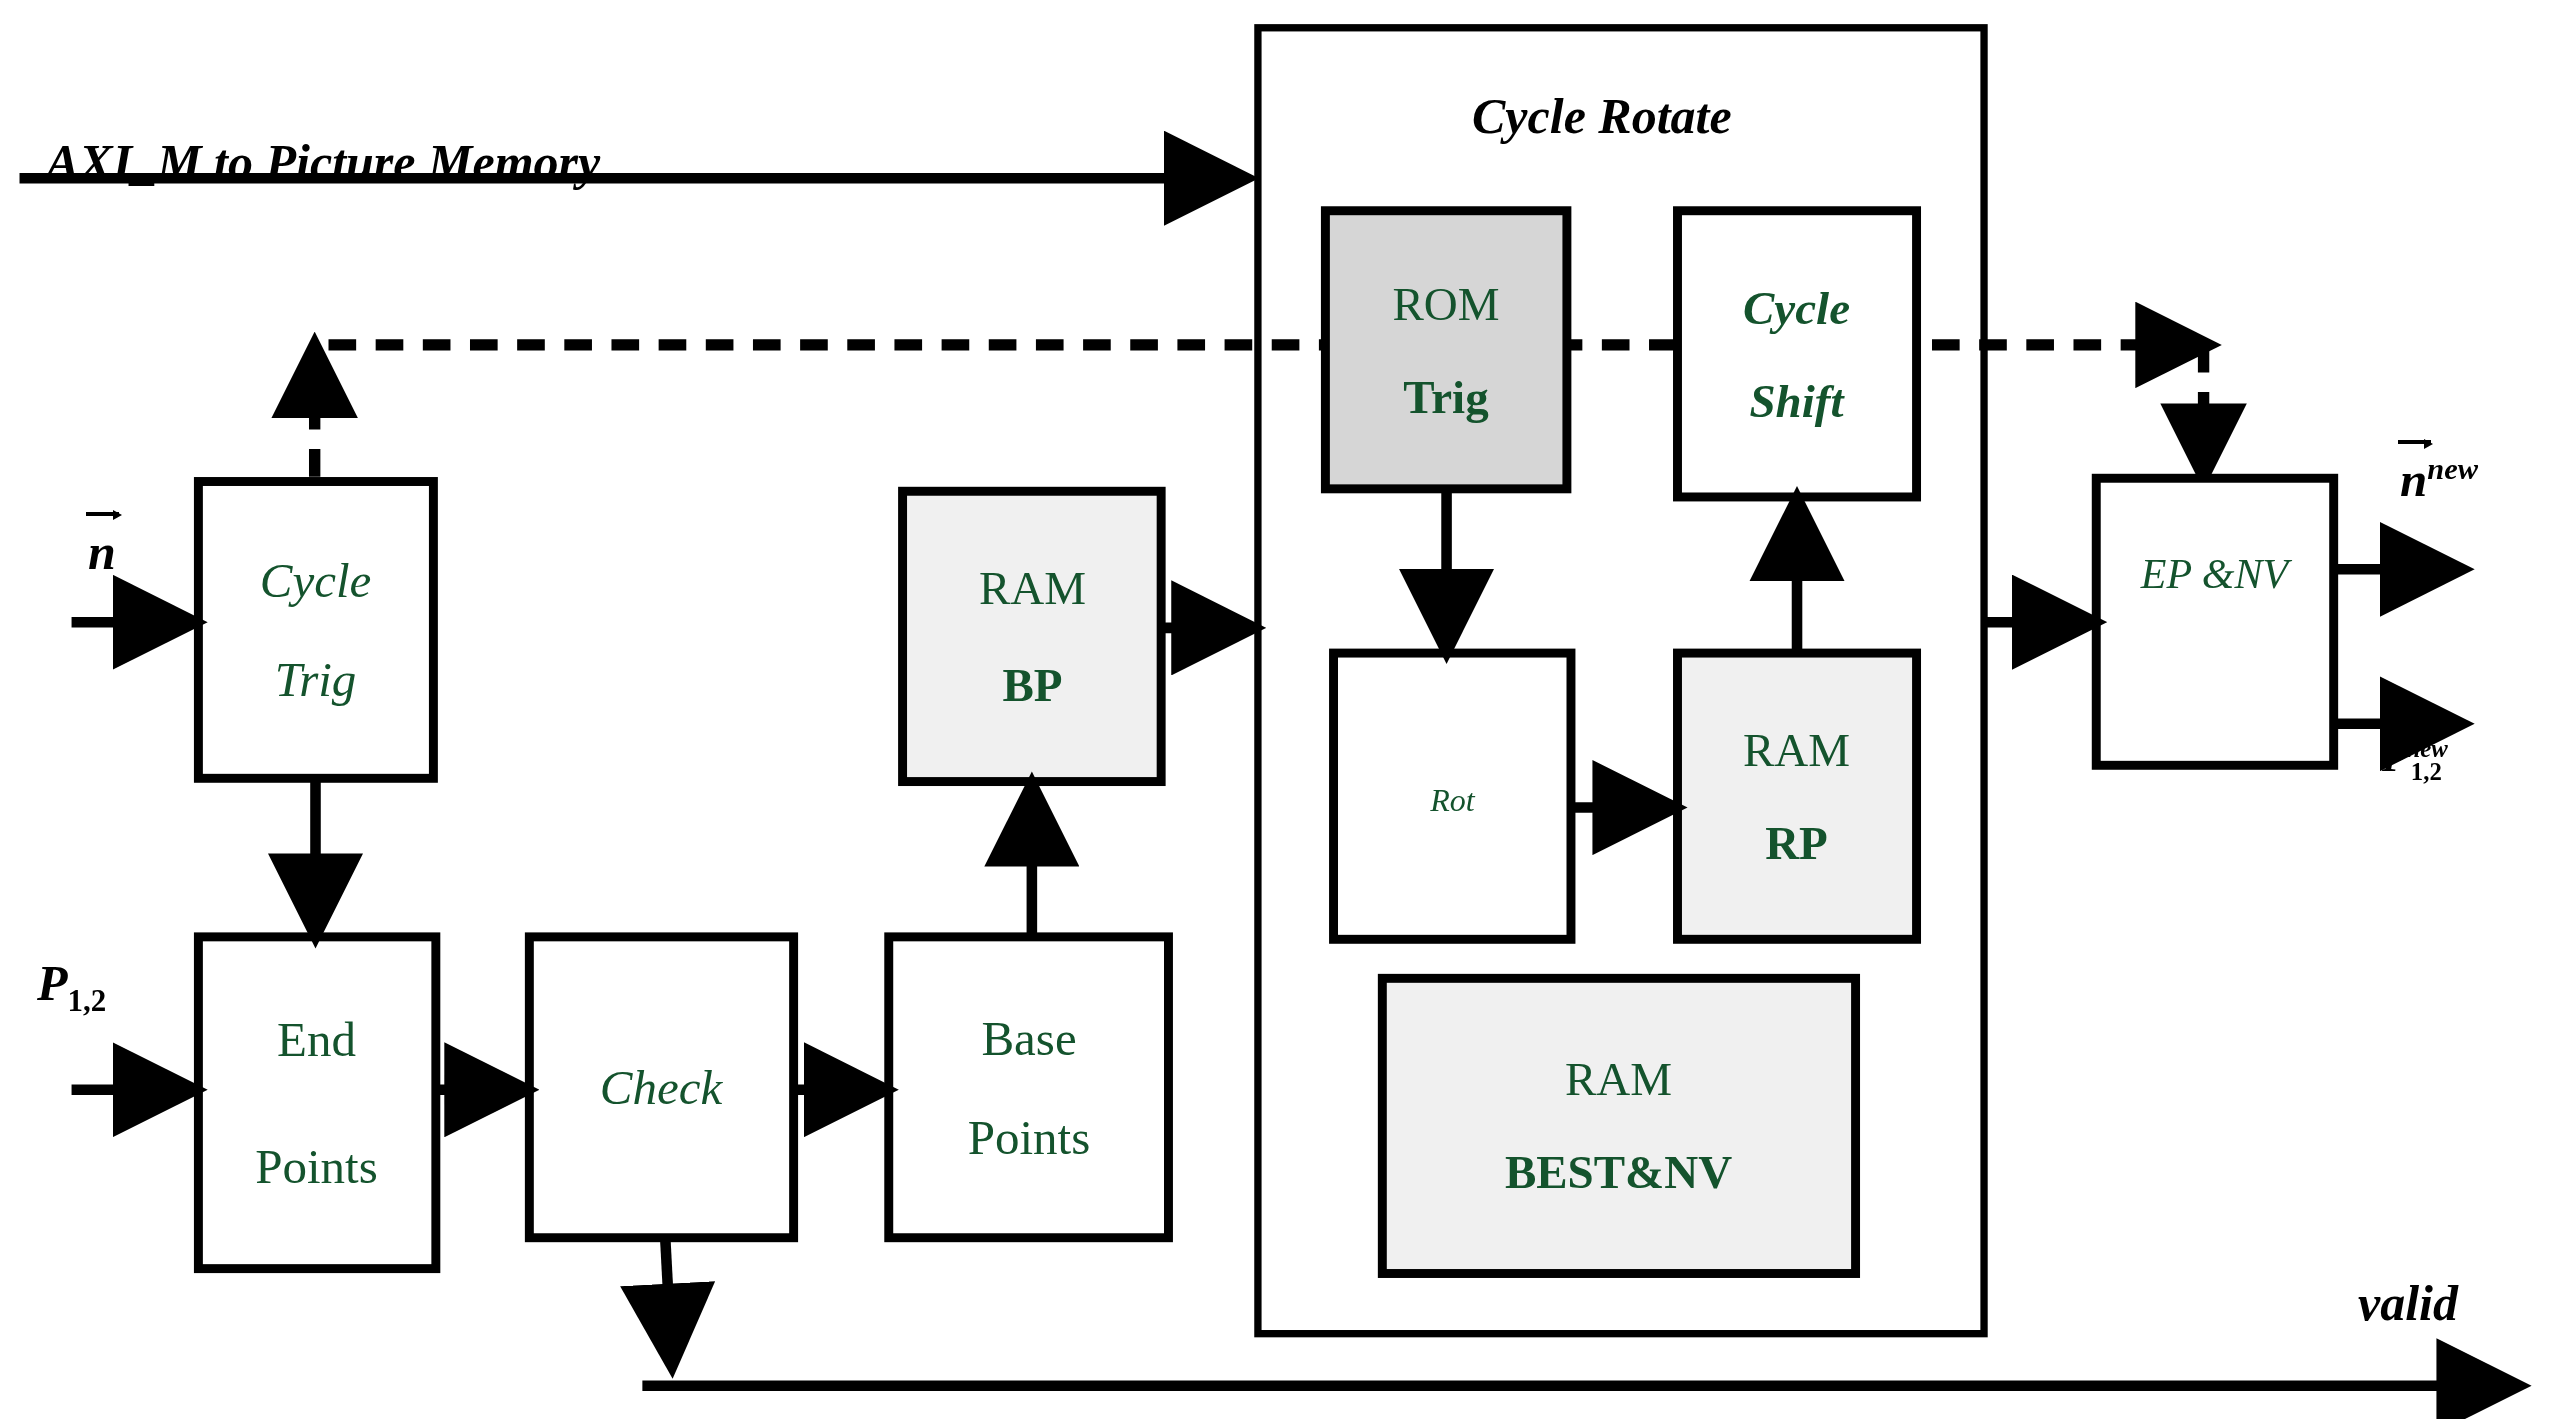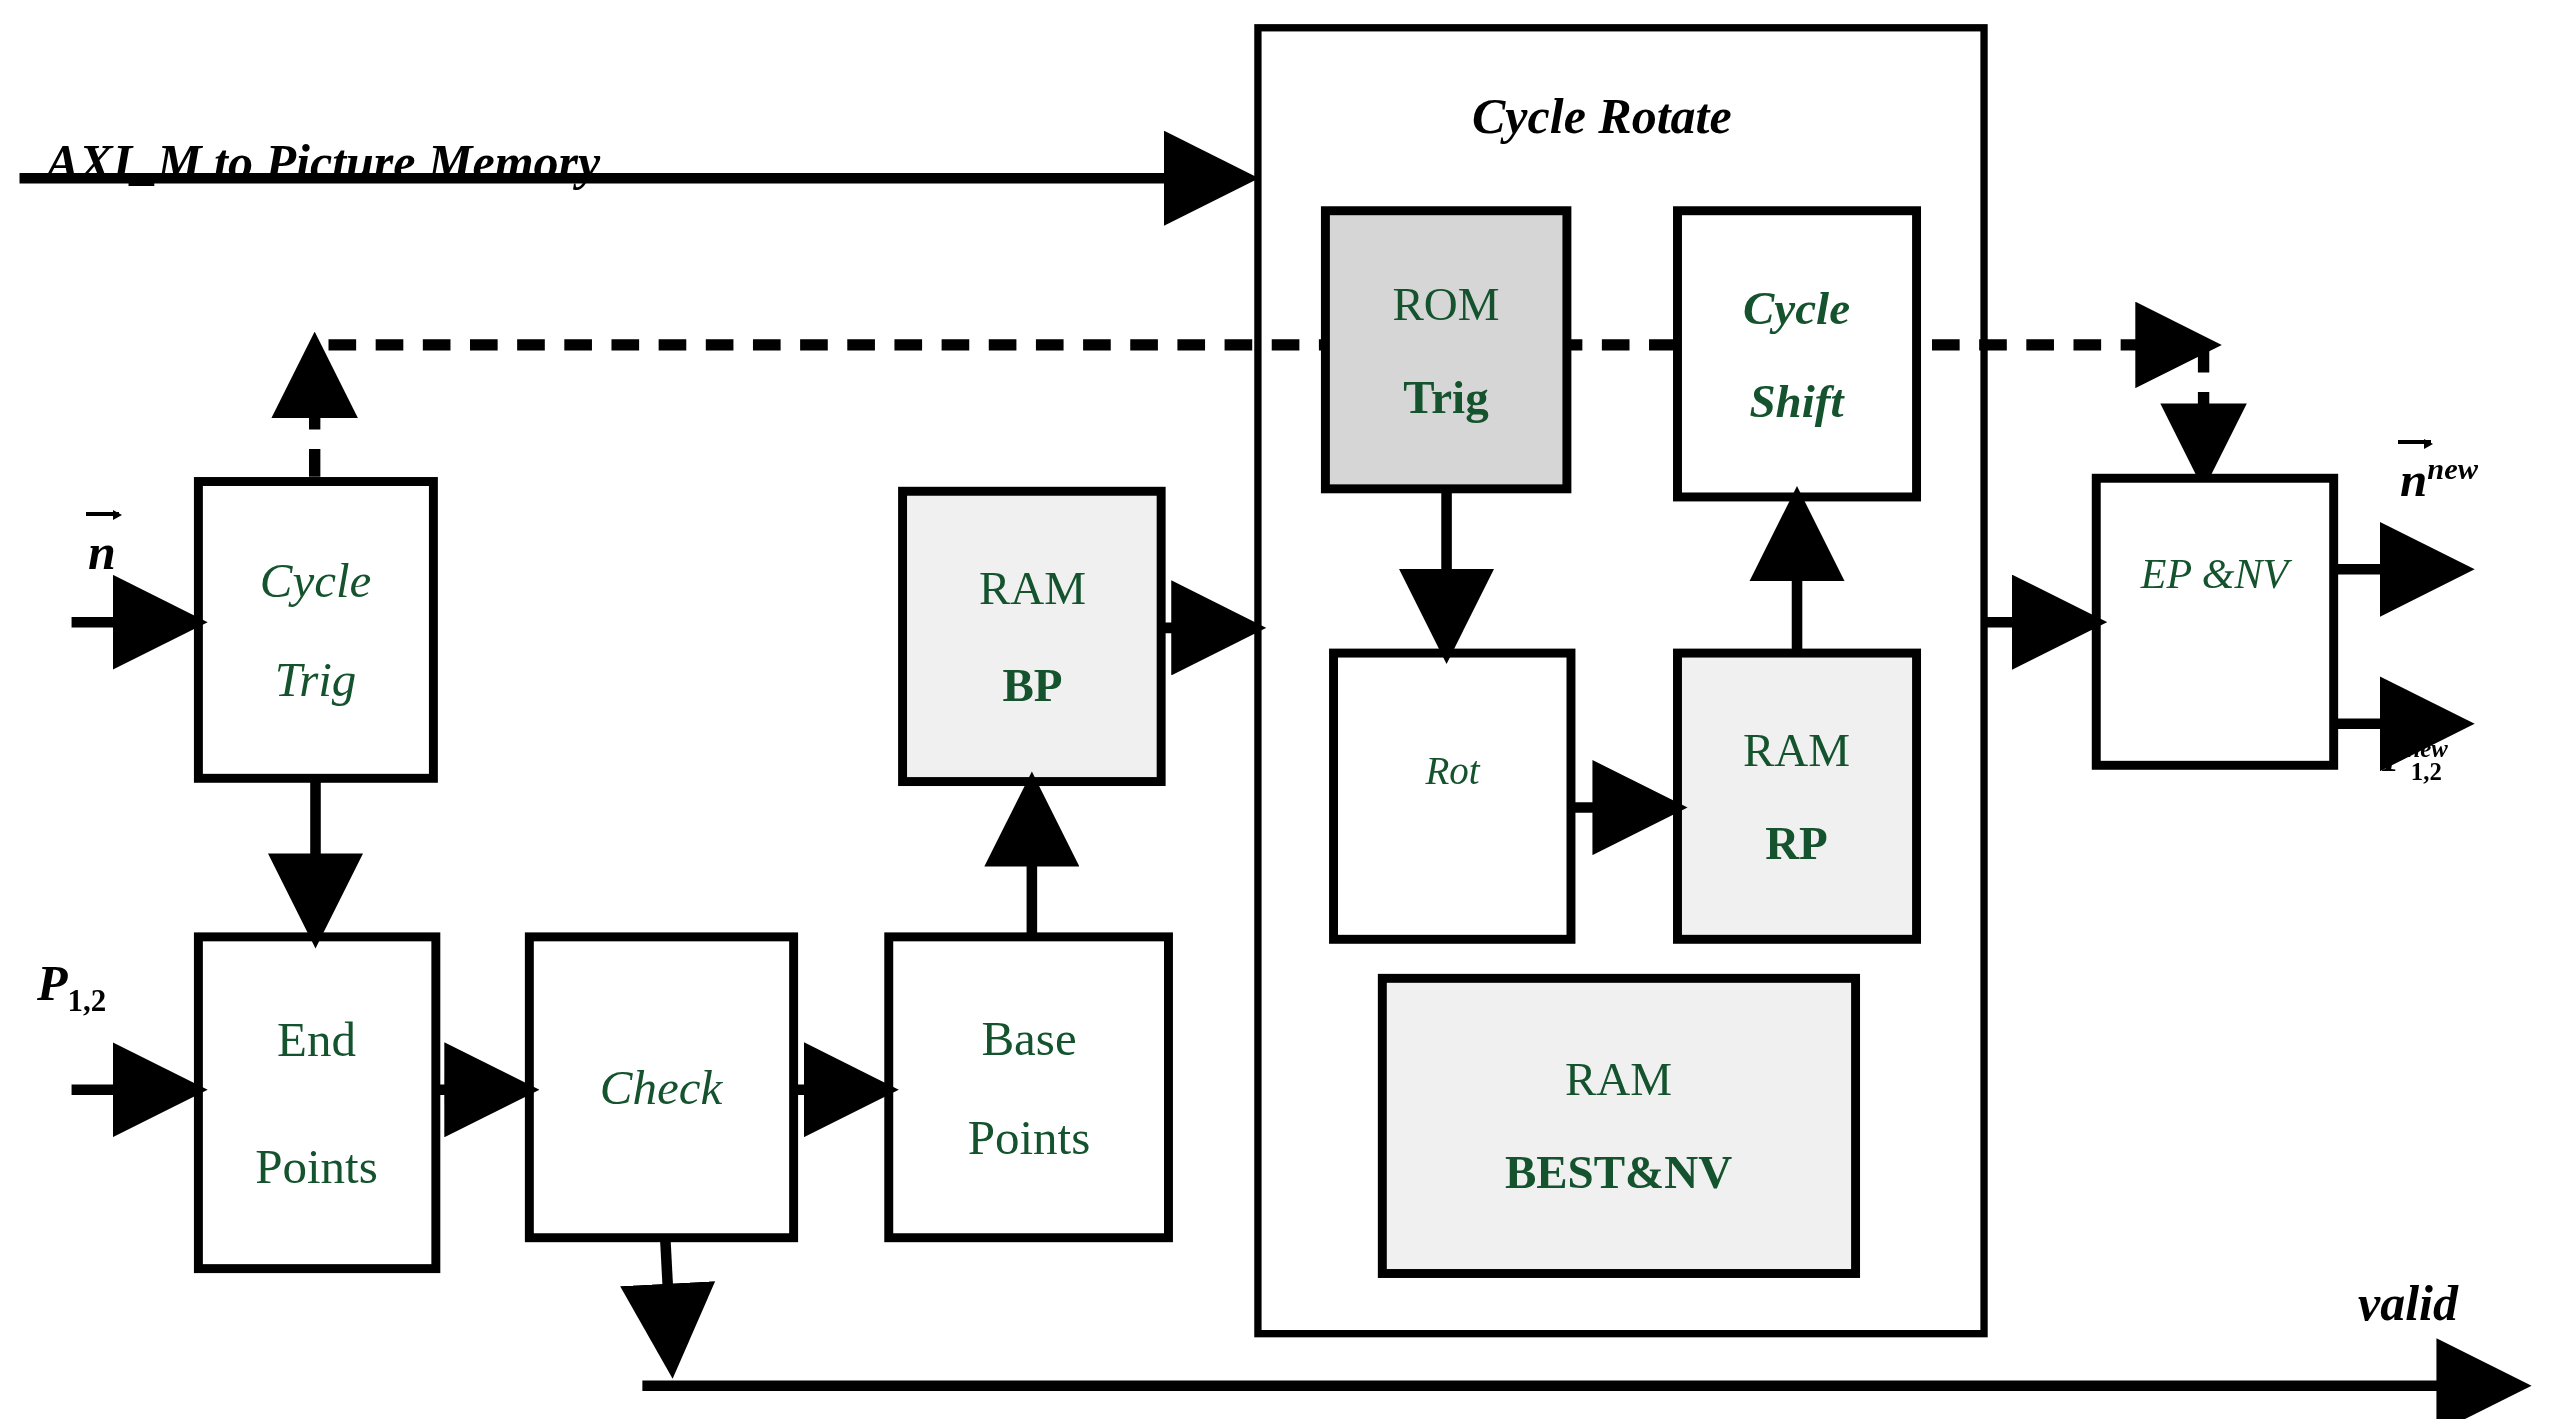--- a/index.html
+++ b/index.html
@@ -189,21 +189,21 @@
   <div class="blk-text" style="left:1325px; top:211px; width:242px; height:278px; font-size:47px;">
     <span class="ln serif-up">ROM</span>
     <span class="ln serif-b" style="margin-top:39px;">Trig</span>
   </div>
 
   <div class="blk-text" style="left:1677px; top:211px; width:239px; height:286px; font-size:47px;">
     <span class="ln serif-bi">Cycle</span>
     <span class="ln serif-bi" style="margin-top:39px;">Shift</span>
   </div>
 
-  <div class="blk-text" style="left:1334px; top:627px; width:237px; height:286px; font-size:39px;">
+  <div class="blk-text" style="left:1334px; top:657px; width:237px; height:286px; font-size:32px;">
     <span class="ln serif-it">Rot</span>
   </div>
 
   <div class="blk-text" style="left:1677px; top:653px; width:239px; height:286px; font-size:47px;">
     <span class="ln serif-up">RAM</span>
     <span class="ln serif-b" style="margin-top:39px;">RP</span>
   </div>
 
   <div class="blk-text" style="left:1382px; top:978px; width:473px; height:295px; font-size:47px;">
     <span class="ln serif-up">RAM</span>

